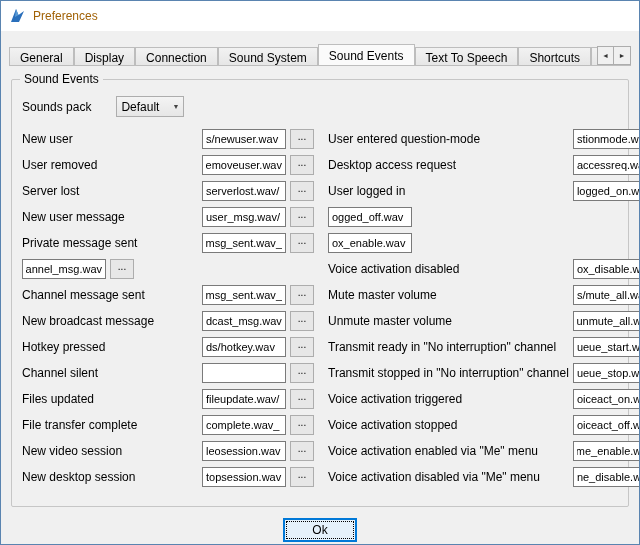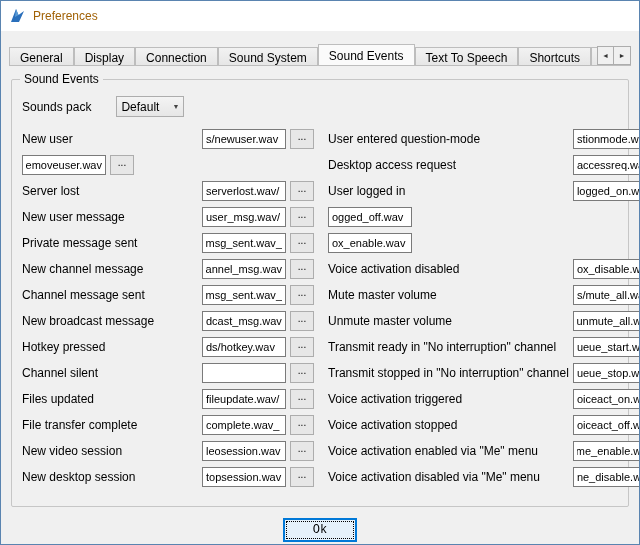--- a/index.html
+++ b/index.html
@@ -81,21 +81,21 @@
     width:24px; height:20px; flex:none; margin-left:4px;
     border:1px solid #adadad; background:#e7e7e7;
     font-family:"Liberation Sans", sans-serif; font-size:10px; line-height:10px;
     padding:0 0 4px 0; cursor:default;
   }
 
   
   .footer { display:flex; justify-content:center; gap:9px; margin-top:11px; }
   .btn {
     min-width:74px; height:24px; border:1px solid #adadad; background:#e1e1e1;
-    font-family:Liberation Mono, monospace; font-size:12px; cursor:default;
+    font-family:Liberation Sans, sans-serif; font-size:12px; cursor:default;
   }
   .btn.default {
     border:1px solid #0078d7; box-shadow:inset 0 0 0 1px #0078d7;
     outline:1px dotted #000; outline-offset:-4px; background:#e5f1fb;
   }
 </style>
 </head>
 <body>
 
 <div class="window">
@@ -129,40 +129,40 @@
       </div>
 
       <div class="columns">
         <div class="col-left" id="rows-left">
             <div class="row">
               <span class="rlabel">New user</span>
               <input class="rinput" value="s/newuser.wav" style="">
               <button class="browse">...</button>
             </div>
             <div class="row">
+              <span class="rlabel">User removed</span>
               <input class="rinput" value="emoveuser.wav" style="">
               <button class="browse">...</button>
             </div>
             <div class="row">
               <span class="rlabel">Server lost</span>
               <input class="rinput" value="/serverlost.wav" style="">
               <button class="browse">...</button>
             </div>
             <div class="row">
               <span class="rlabel">New user message</span>
               <input class="rinput" value="/user_msg.wav" style="">
               <button class="browse">...</button>
             </div>
             <div class="row">
               <span class="rlabel">Private message sent</span>
               <input class="rinput" value="_msg_sent.wav" style="">
               <button class="browse">...</button>
             </div>
             <div class="row">
-              <span class="rlabel">New channel message</span>
               <input class="rinput" value="annel_msg.wav" style="">
               <button class="browse">...</button>
             </div>
             <div class="row">
               <span class="rlabel">Channel message sent</span>
               <input class="rinput" value="_msg_sent.wav" style="">
               <button class="browse">...</button>
             </div>
             <div class="row">
               <span class="rlabel">New broadcast message</span>

